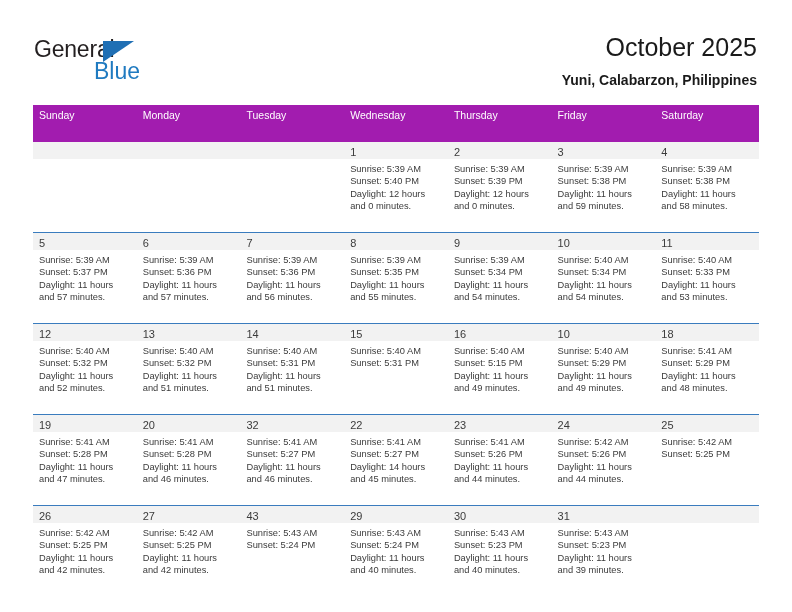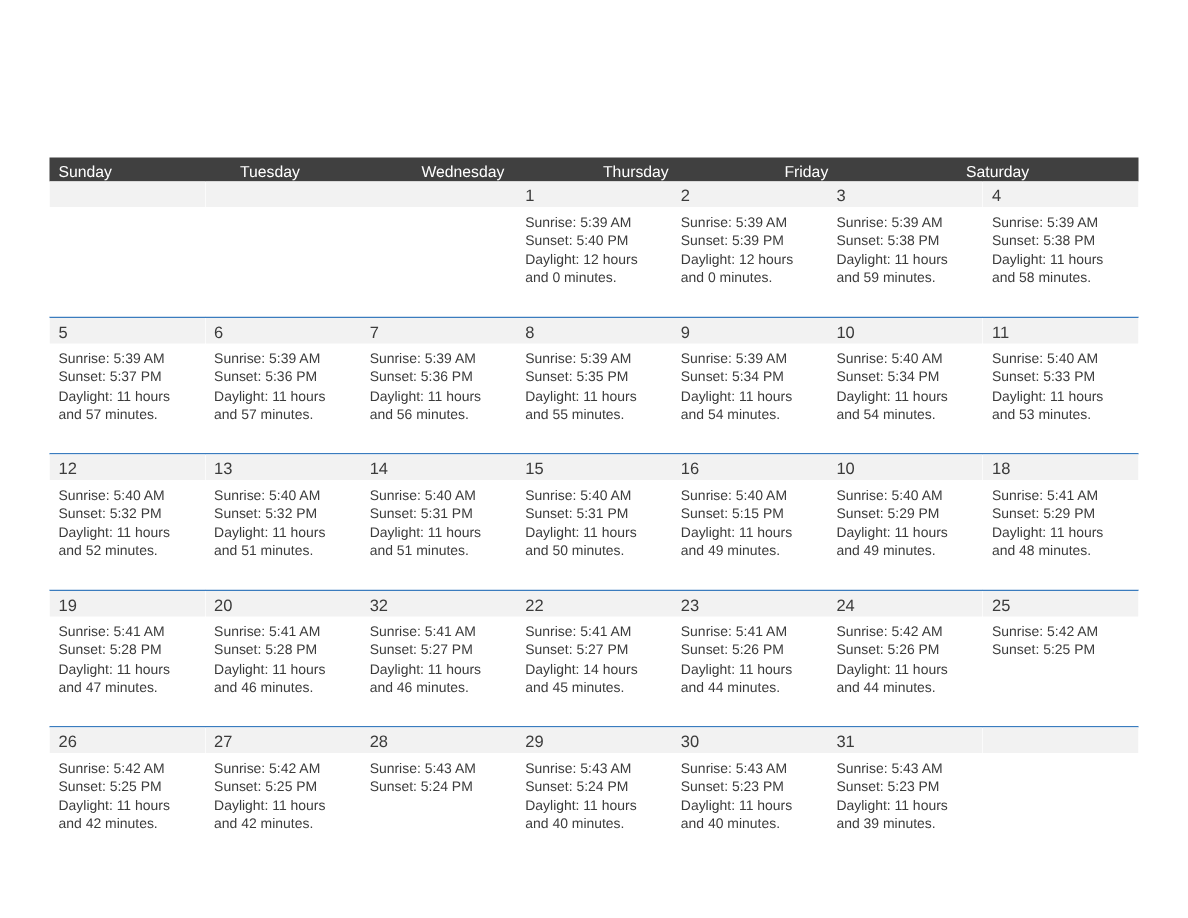--- a/index.html
+++ b/index.html
@@ -83,22 +83,22 @@
   
   .calendar {
     position: absolute;
     left: 33px;
     top: 105px;
     width: 726px;
   }
   .weekday-row {
     display: flex;
     width: 100%;
-    background: #404040;
-    height: 16px;
+    background: #a21caf;
+    height: 37px;
   }
   .weekday {
     flex: 1 1 0;
     color: #ffffff;
     font-size: 10.5px;
     line-height: 20px;
     padding-left: 6px;
     white-space: nowrap;
     overflow: hidden;
   }
@@ -134,24 +134,39 @@
   }
   .day-info div { white-space: nowrap; }
   .day-info .wrap { white-space: normal; }
   .day-cell.empty .day-band { background: #f2f2f2; }
 </style>
 </head>
 <body>
 
 <div class="page">
 
+  <div class="header">
+
+    <div class="logo">
+      <span class="logo-general">General</span>
+      <span class="logo-tri"></span>
+      <span class="logo-blue">Blue</span>
+    </div>
+
+    <div class="title-block">
+      <h1 class="cal-title">October 2025</h1>
+      <div class="cal-subtitle">Yuni, Calabarzon, Philippines</div>
+    </div>
+
+  </div>
 
   <div class="calendar">
     <div class="weekday-row" id="weekday-row">
         <div class="weekday">Sunday</div>
+        <div class="weekday">Monday</div>
         <div class="weekday">Tuesday</div>
         <div class="weekday">Wednesday</div>
         <div class="weekday">Thursday</div>
         <div class="weekday">Friday</div>
         <div class="weekday">Saturday</div>
       </div>
     <div id="weeks-container">
         <div class="week">
           <div class="day-cell empty">
             <div class="day-band"><span class="day-num"></span></div>
@@ -276,21 +291,20 @@
               <div>Sunrise: 5:40 AM</div>
               <div>Sunset: 5:31 PM</div>
               <div class="wrap">Daylight: 11 hours and 51 minutes.</div>
             </div>
           </div>
           <div class="day-cell">
             <div class="day-band"><span class="day-num">15</span></div>
             <div class="day-info">
               <div>Sunrise: 5:40 AM</div>
               <div>Sunset: 5:31 PM</div>
-              <div class="wrap">Daylight: 11 hours and 50 minutes.</div>
             </div>
           </div>
           <div class="day-cell">
             <div class="day-band"><span class="day-num">16</span></div>
             <div class="day-info">
               <div>Sunrise: 5:40 AM</div>
               <div>Sunset: 5:15 PM</div>
               <div class="wrap">Daylight: 11 hours and 49 minutes.</div>
             </div>
           </div>
@@ -379,21 +393,21 @@
           </div>
           <div class="day-cell">
             <div class="day-band"><span class="day-num">27</span></div>
             <div class="day-info">
               <div>Sunrise: 5:42 AM</div>
               <div>Sunset: 5:25 PM</div>
               <div class="wrap">Daylight: 11 hours and 42 minutes.</div>
             </div>
           </div>
           <div class="day-cell">
-            <div class="day-band"><span class="day-num">28</span></div>
+            <div class="day-band"><span class="day-num">43</span></div>
             <div class="day-info">
               <div>Sunrise: 5:43 AM</div>
               <div>Sunset: 5:24 PM</div>
             </div>
           </div>
           <div class="day-cell">
             <div class="day-band"><span class="day-num">29</span></div>
             <div class="day-info">
               <div>Sunrise: 5:43 AM</div>
               <div>Sunset: 5:24 PM</div>

